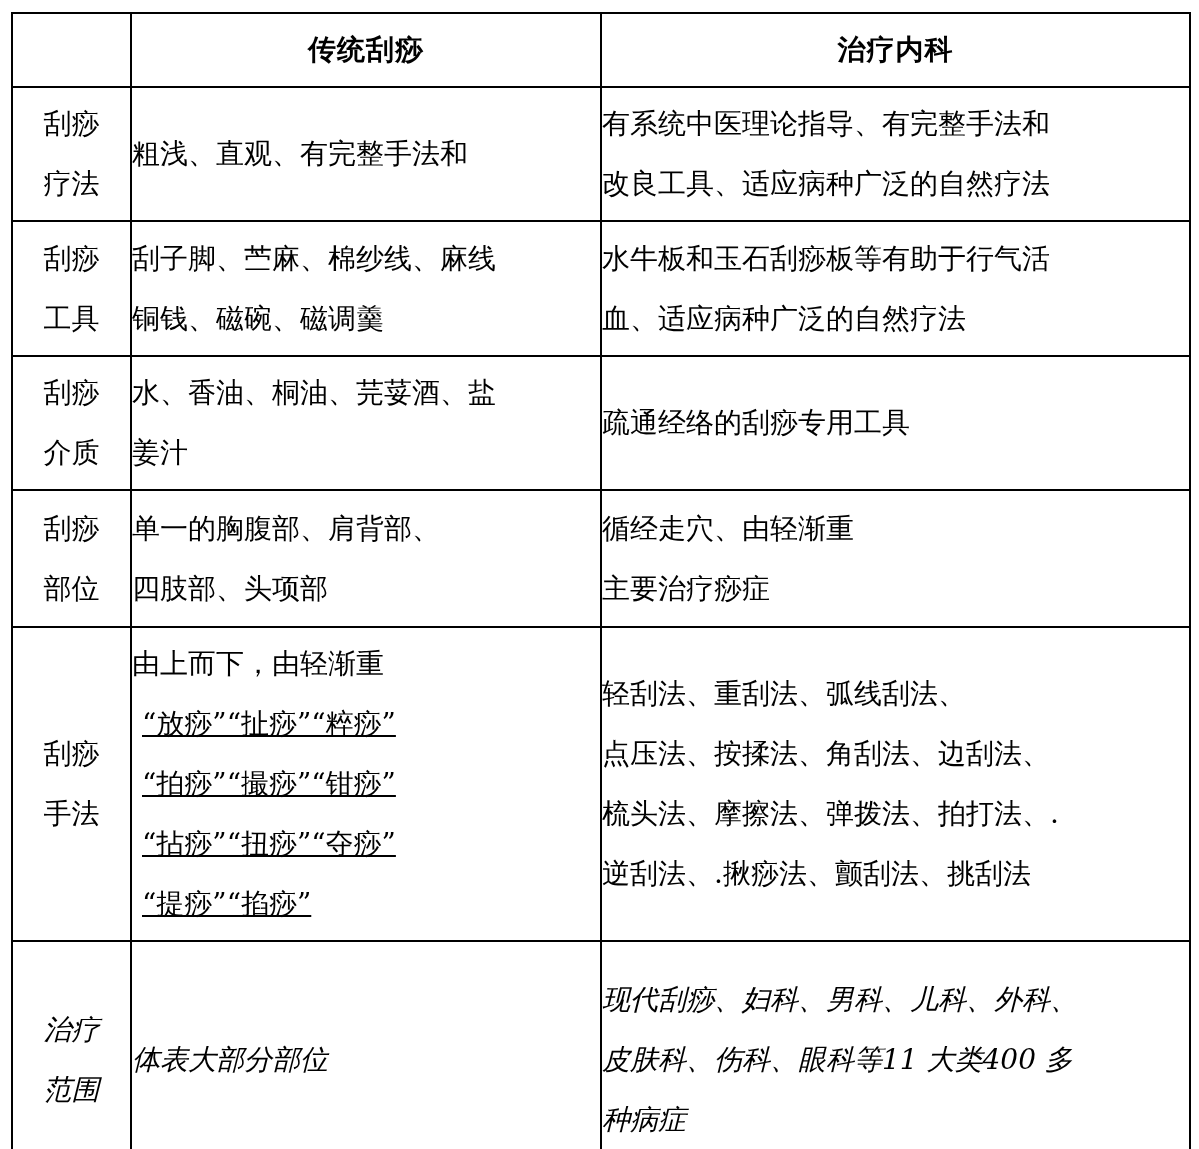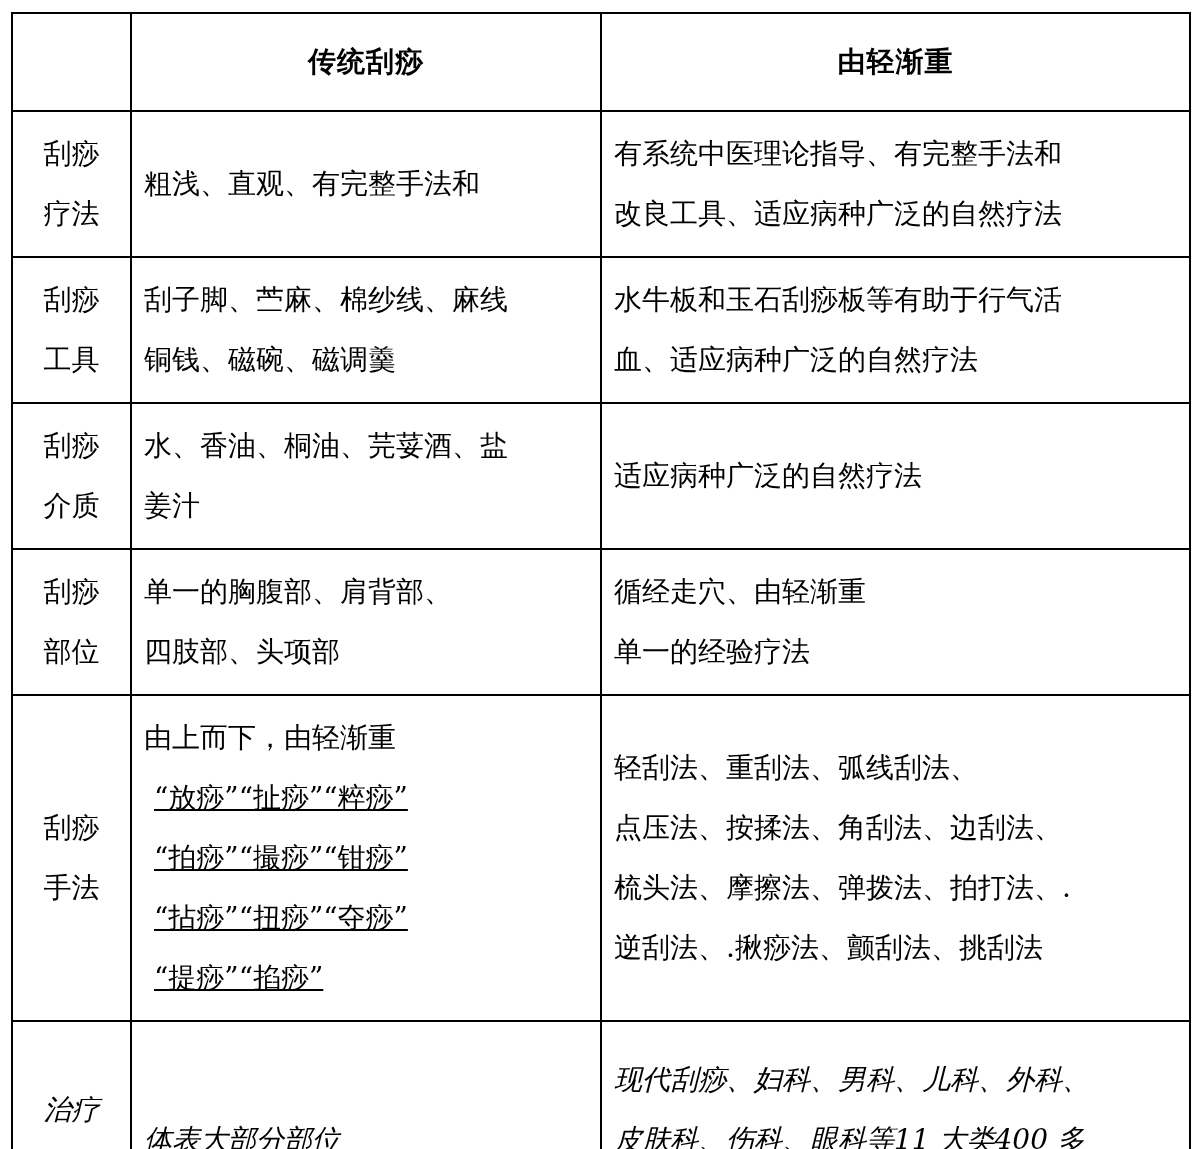--- a/index.html
+++ b/index.html
@@ -20,21 +20,21 @@
       left: 11px;
       top: 12px;
     }
     table.cmp {
       border-collapse: collapse;
       table-layout: fixed;
       width: 1178px;
     }
     table.cmp td, table.cmp th {
       border: 2px solid #000000;
-      padding: 12px;
+      padding: 0;
       vertical-align: middle;
     }
     col.c0 { width: 119px; }
     col.c1 { width: 470px; }
     col.c2 { width: 589px; }
 
     th.head {
       height: 72px;
       font-size: 28px;
       font-weight: bold;
@@ -74,21 +74,21 @@
   <table class="cmp">
     <colgroup>
       <col class="c0">
         <col class="c1">
         <col class="c2">
     </colgroup>
     <tbody>
         <tr>
       <th class="head"></th>
       <th class="head">传统刮痧</th>
-      <th class="head">由轻渐重</th>
+      <th class="head">治疗内科</th>
     </tr>
 
     <tr class="r1">
       <td class="label">
         <span class="ln">刮痧</span>
         <span class="ln">疗法</span>
       </td>
       <td class="content">
         <span class="ln">粗浅、直观、有完整手法和</span>
       </td>
@@ -116,36 +116,36 @@
     <tr class="r3">
       <td class="label">
         <span class="ln">刮痧</span>
         <span class="ln">介质</span>
       </td>
       <td class="content">
         <span class="ln">水、香油、桐油、芫荽酒、盐</span>
         <span class="ln">姜汁</span>
       </td>
       <td class="content">
-        <span class="ln">适应病种广泛的自然疗法</span>
+        <span class="ln">疏通经络的刮痧专用工具</span>
       </td>
     </tr>
 
     <tr class="r4">
       <td class="label">
         <span class="ln">刮痧</span>
         <span class="ln">部位</span>
       </td>
       <td class="content">
         <span class="ln">单一的胸腹部、肩背部、</span>
         <span class="ln">四肢部、头项部</span>
       </td>
       <td class="content">
         <span class="ln">循经走穴、由轻渐重</span>
-        <span class="ln">单一的经验疗法</span>
+        <span class="ln">主要治疗痧症</span>
       </td>
     </tr>
 
     <tr class="r5">
       <td class="label">
         <span class="ln">刮痧</span>
         <span class="ln">手法</span>
       </td>
       <td class="content">
         <span class="ln">由上而下，由轻渐重</span>

